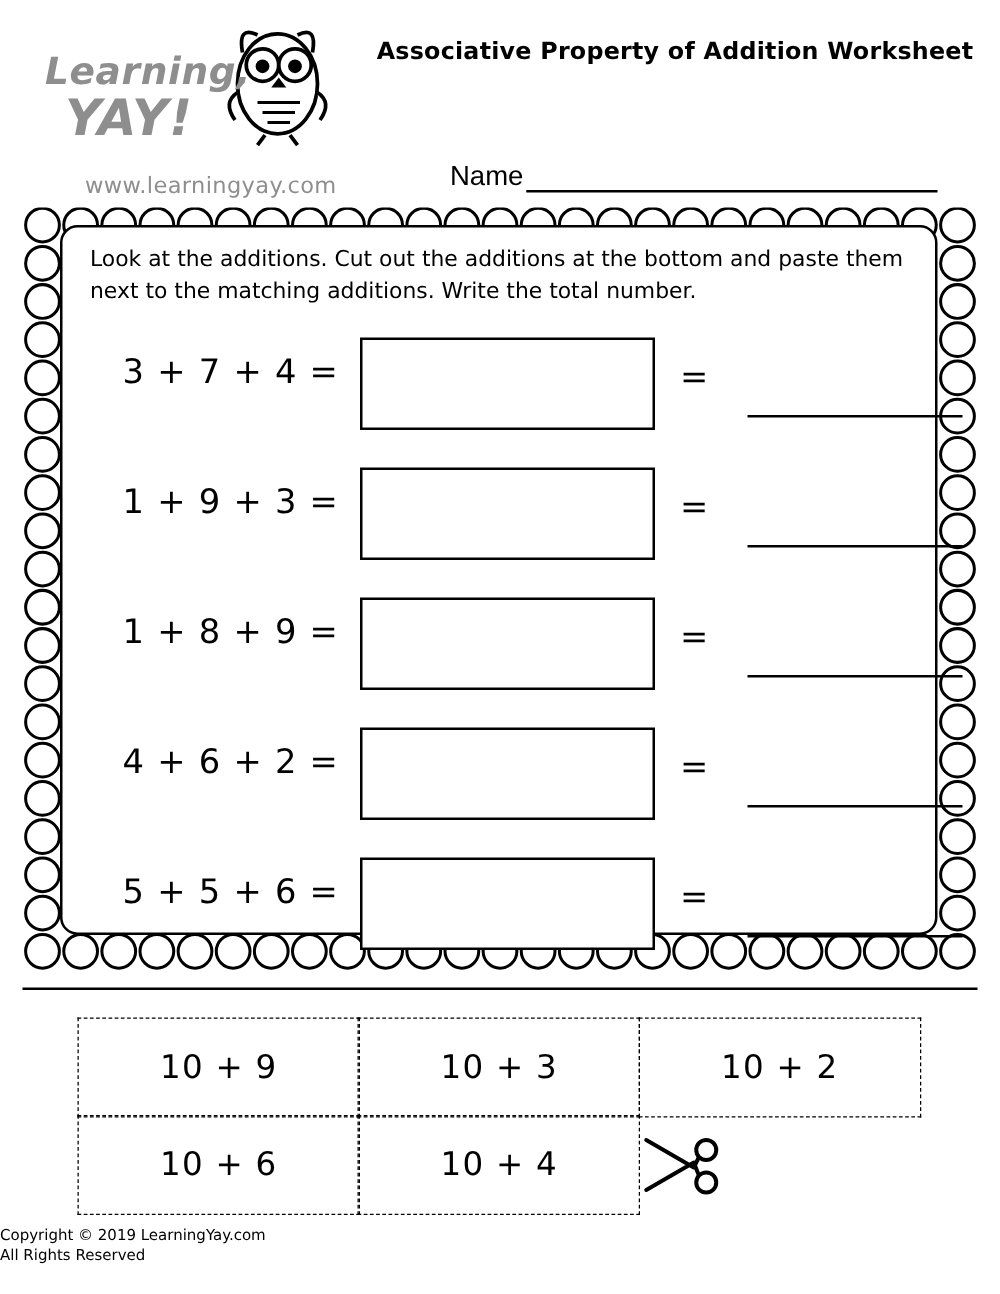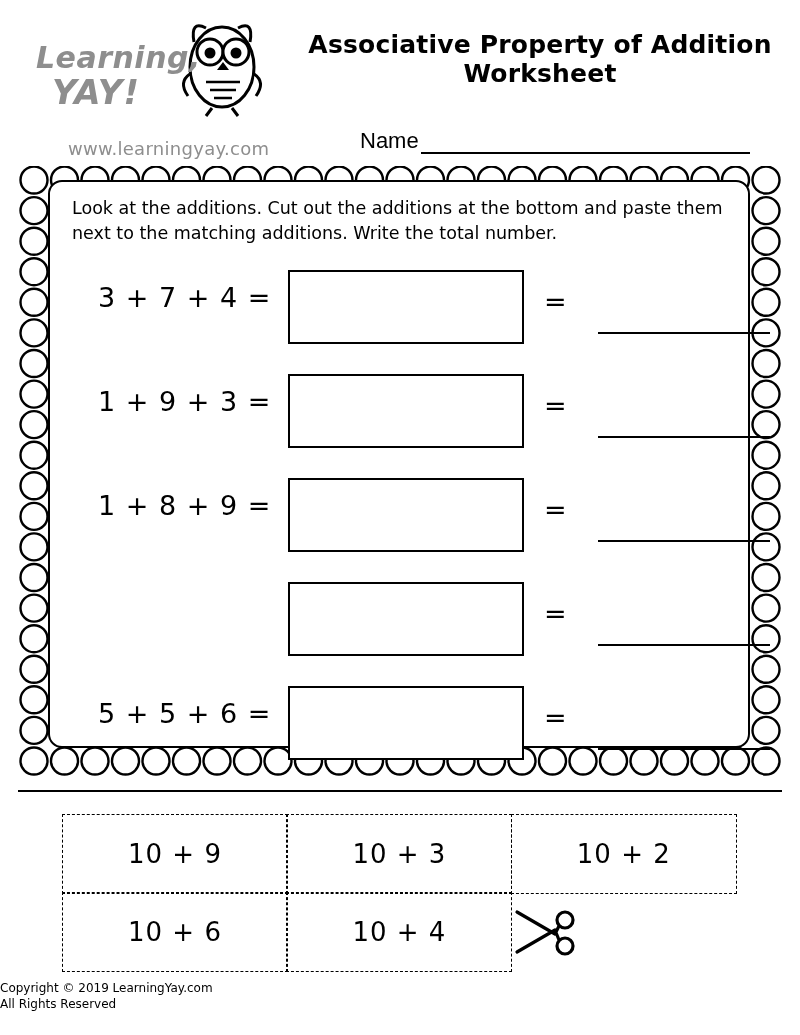--- a/index.html
+++ b/index.html
@@ -42,21 +42,21 @@
     letter-spacing: 0.5px;
     color: #8e8e8e;
   }
   .logo-yay {
     position: absolute;
     left: 30px;
     top: 62px;
     font-family: "DejaVu Sans", sans-serif;
     font-weight: bold;
     font-style: italic;
-    font-size: 34px;
+    font-size: 40px;
     letter-spacing: 1px;
     color: #8e8e8e;
   }
   .logo-url {
     position: absolute;
     left: 46px;
     top: 128px;
     font-size: 18px;
     color: #8e8e8e;
     letter-spacing: 0.3px;
@@ -68,21 +68,21 @@
     width: 100px;
     height: 110px;
   }
 
   .worksheet-title {
     position: absolute;
     left: 300px;
     top: 30px;
     width: 480px;
     text-align: center;
-    font-size: 25px;
+    font-size: 19px;
     font-weight: bold;
     font-family: "DejaVu Sans", sans-serif;
     letter-spacing: 0.2px;
   }
   .name-row {
     position: absolute;
     left: 360px;
     top: 128px;
     width: 390px;
     display: flex;
@@ -379,20 +379,21 @@
         <div class="eq2">=</div>
         <div class="answer-line"></div>
       </div>
       <div class="problem-row">
         <div class="prob-expr">1 + 8 + 9 =</div>
         <div class="paste-box"></div>
         <div class="eq2">=</div>
         <div class="answer-line"></div>
       </div>
       <div class="problem-row">
+        <div class="prob-expr">4 + 6 + 2 =</div>
         <div class="paste-box"></div>
         <div class="eq2">=</div>
         <div class="answer-line"></div>
       </div>
       <div class="problem-row">
         <div class="prob-expr">5 + 5 + 6 =</div>
         <div class="paste-box"></div>
         <div class="eq2">=</div>
         <div class="answer-line"></div>
       </div>

